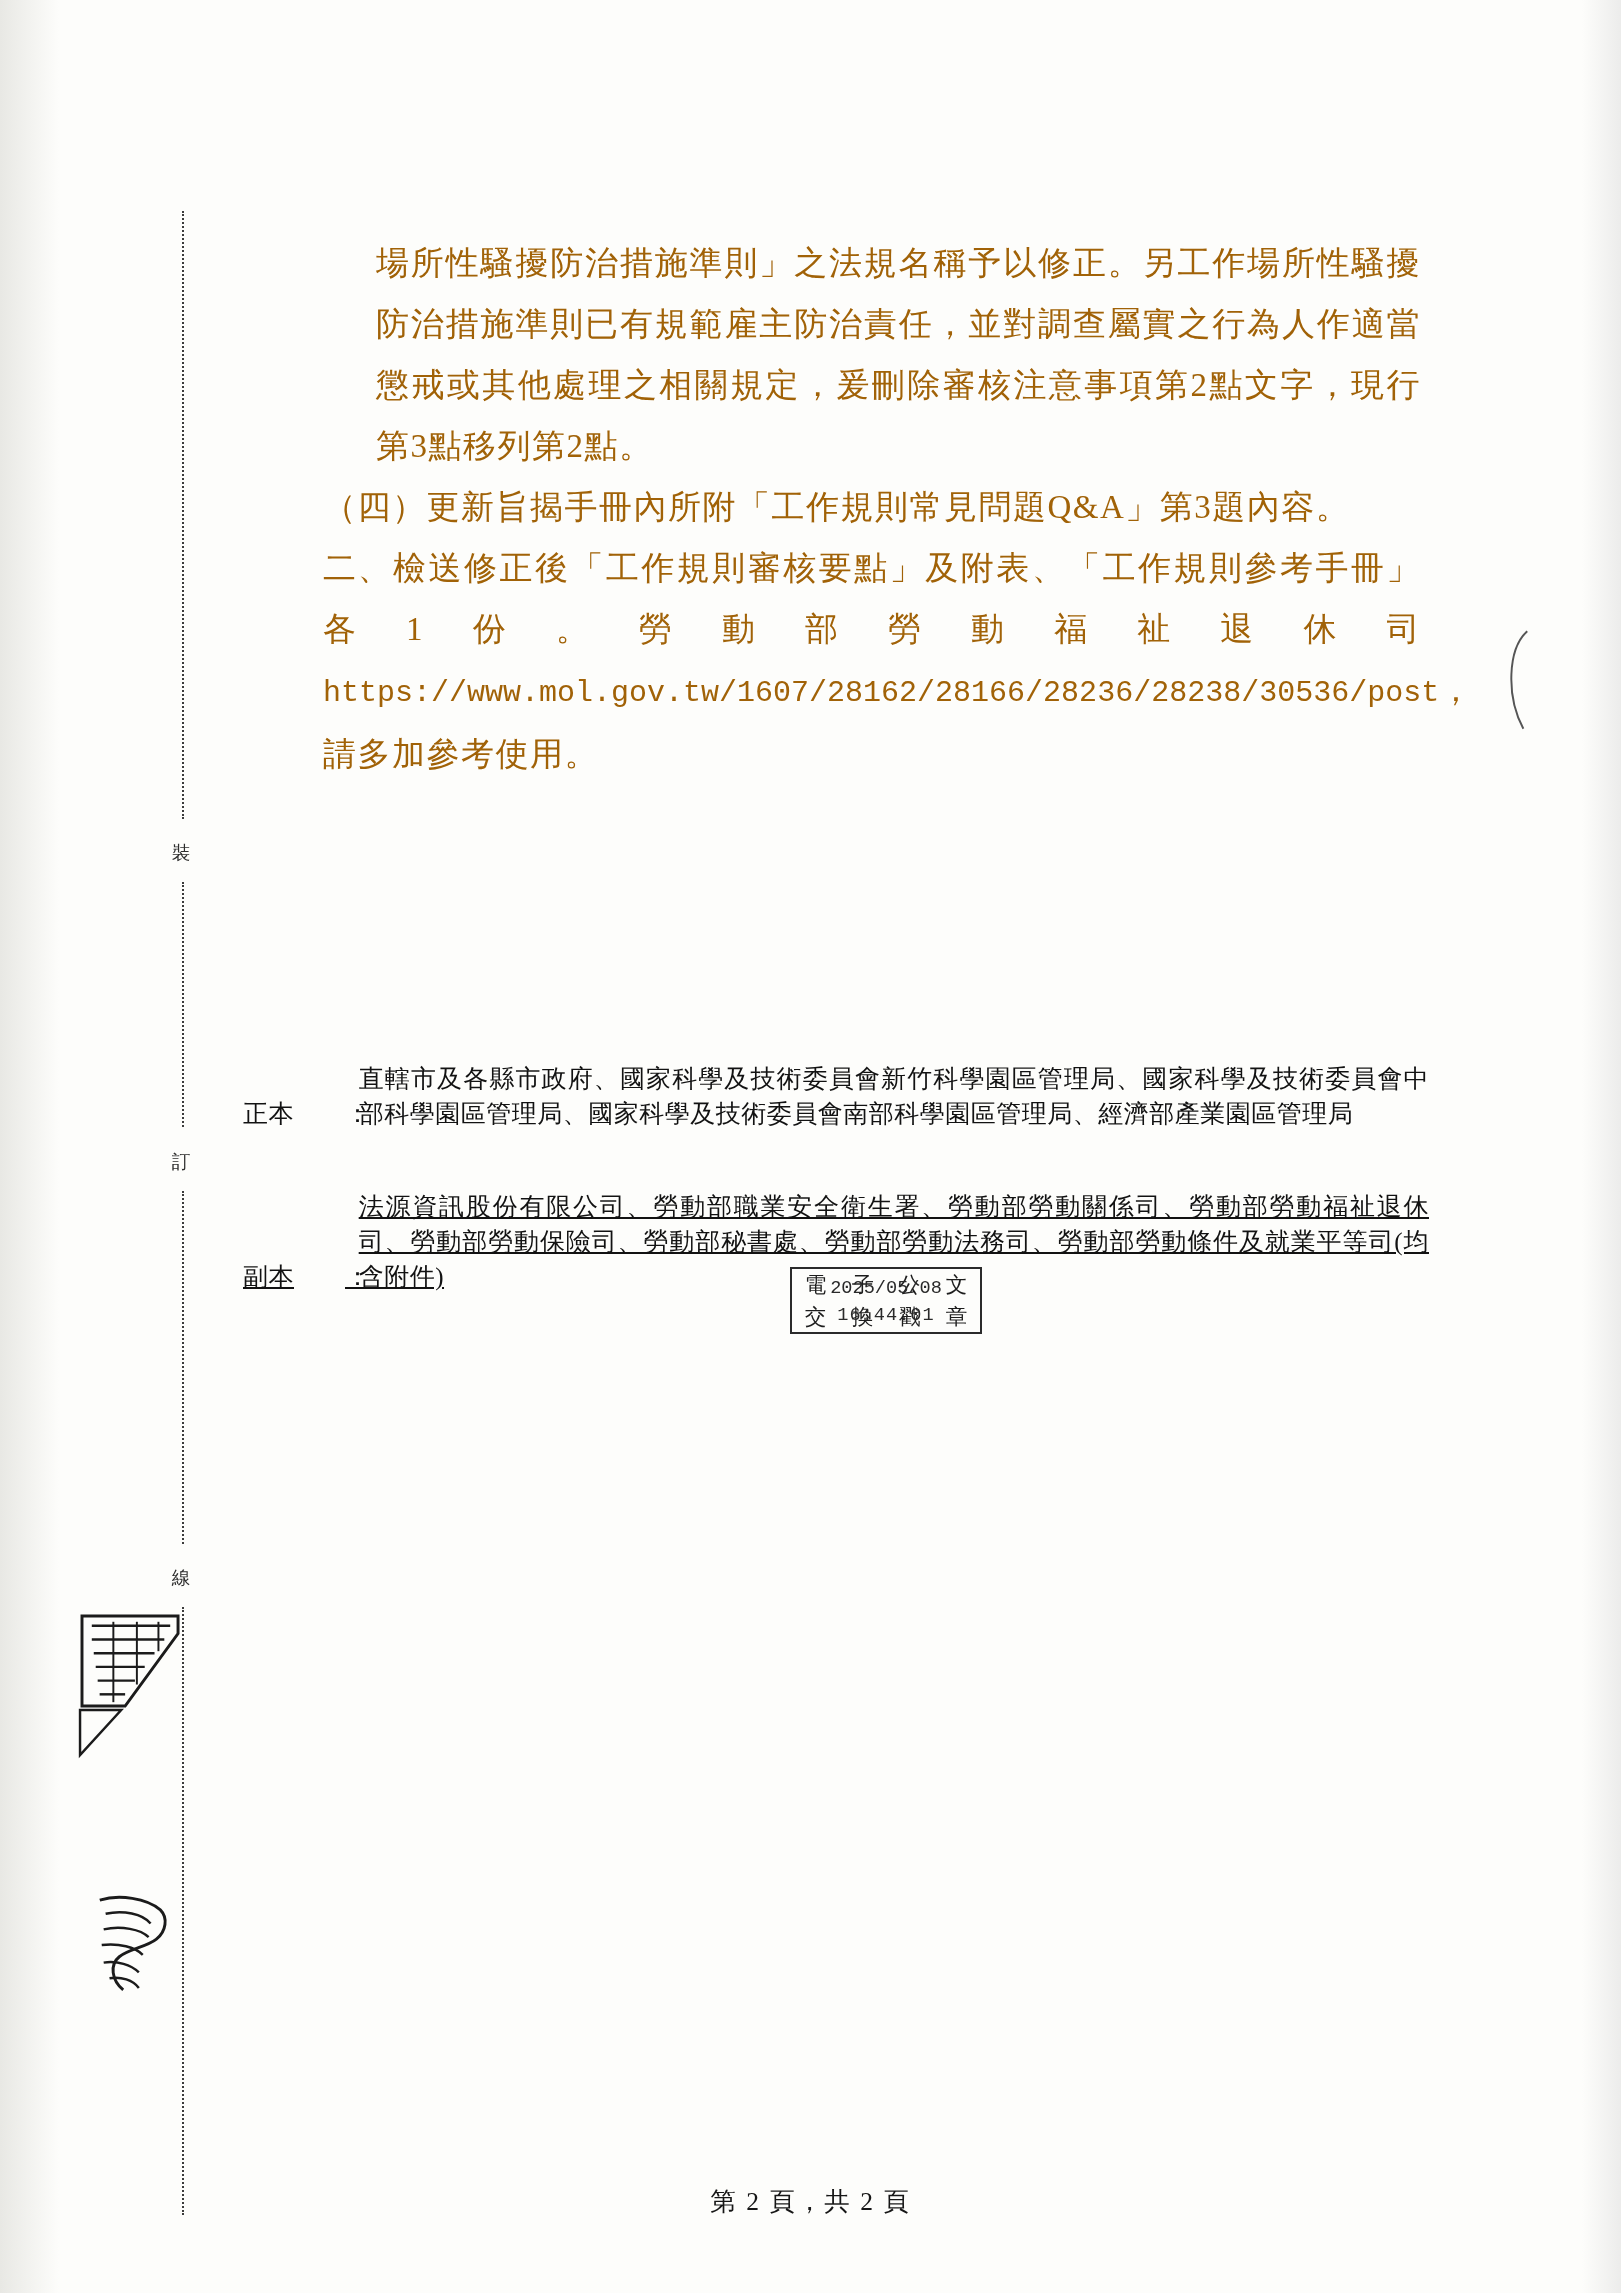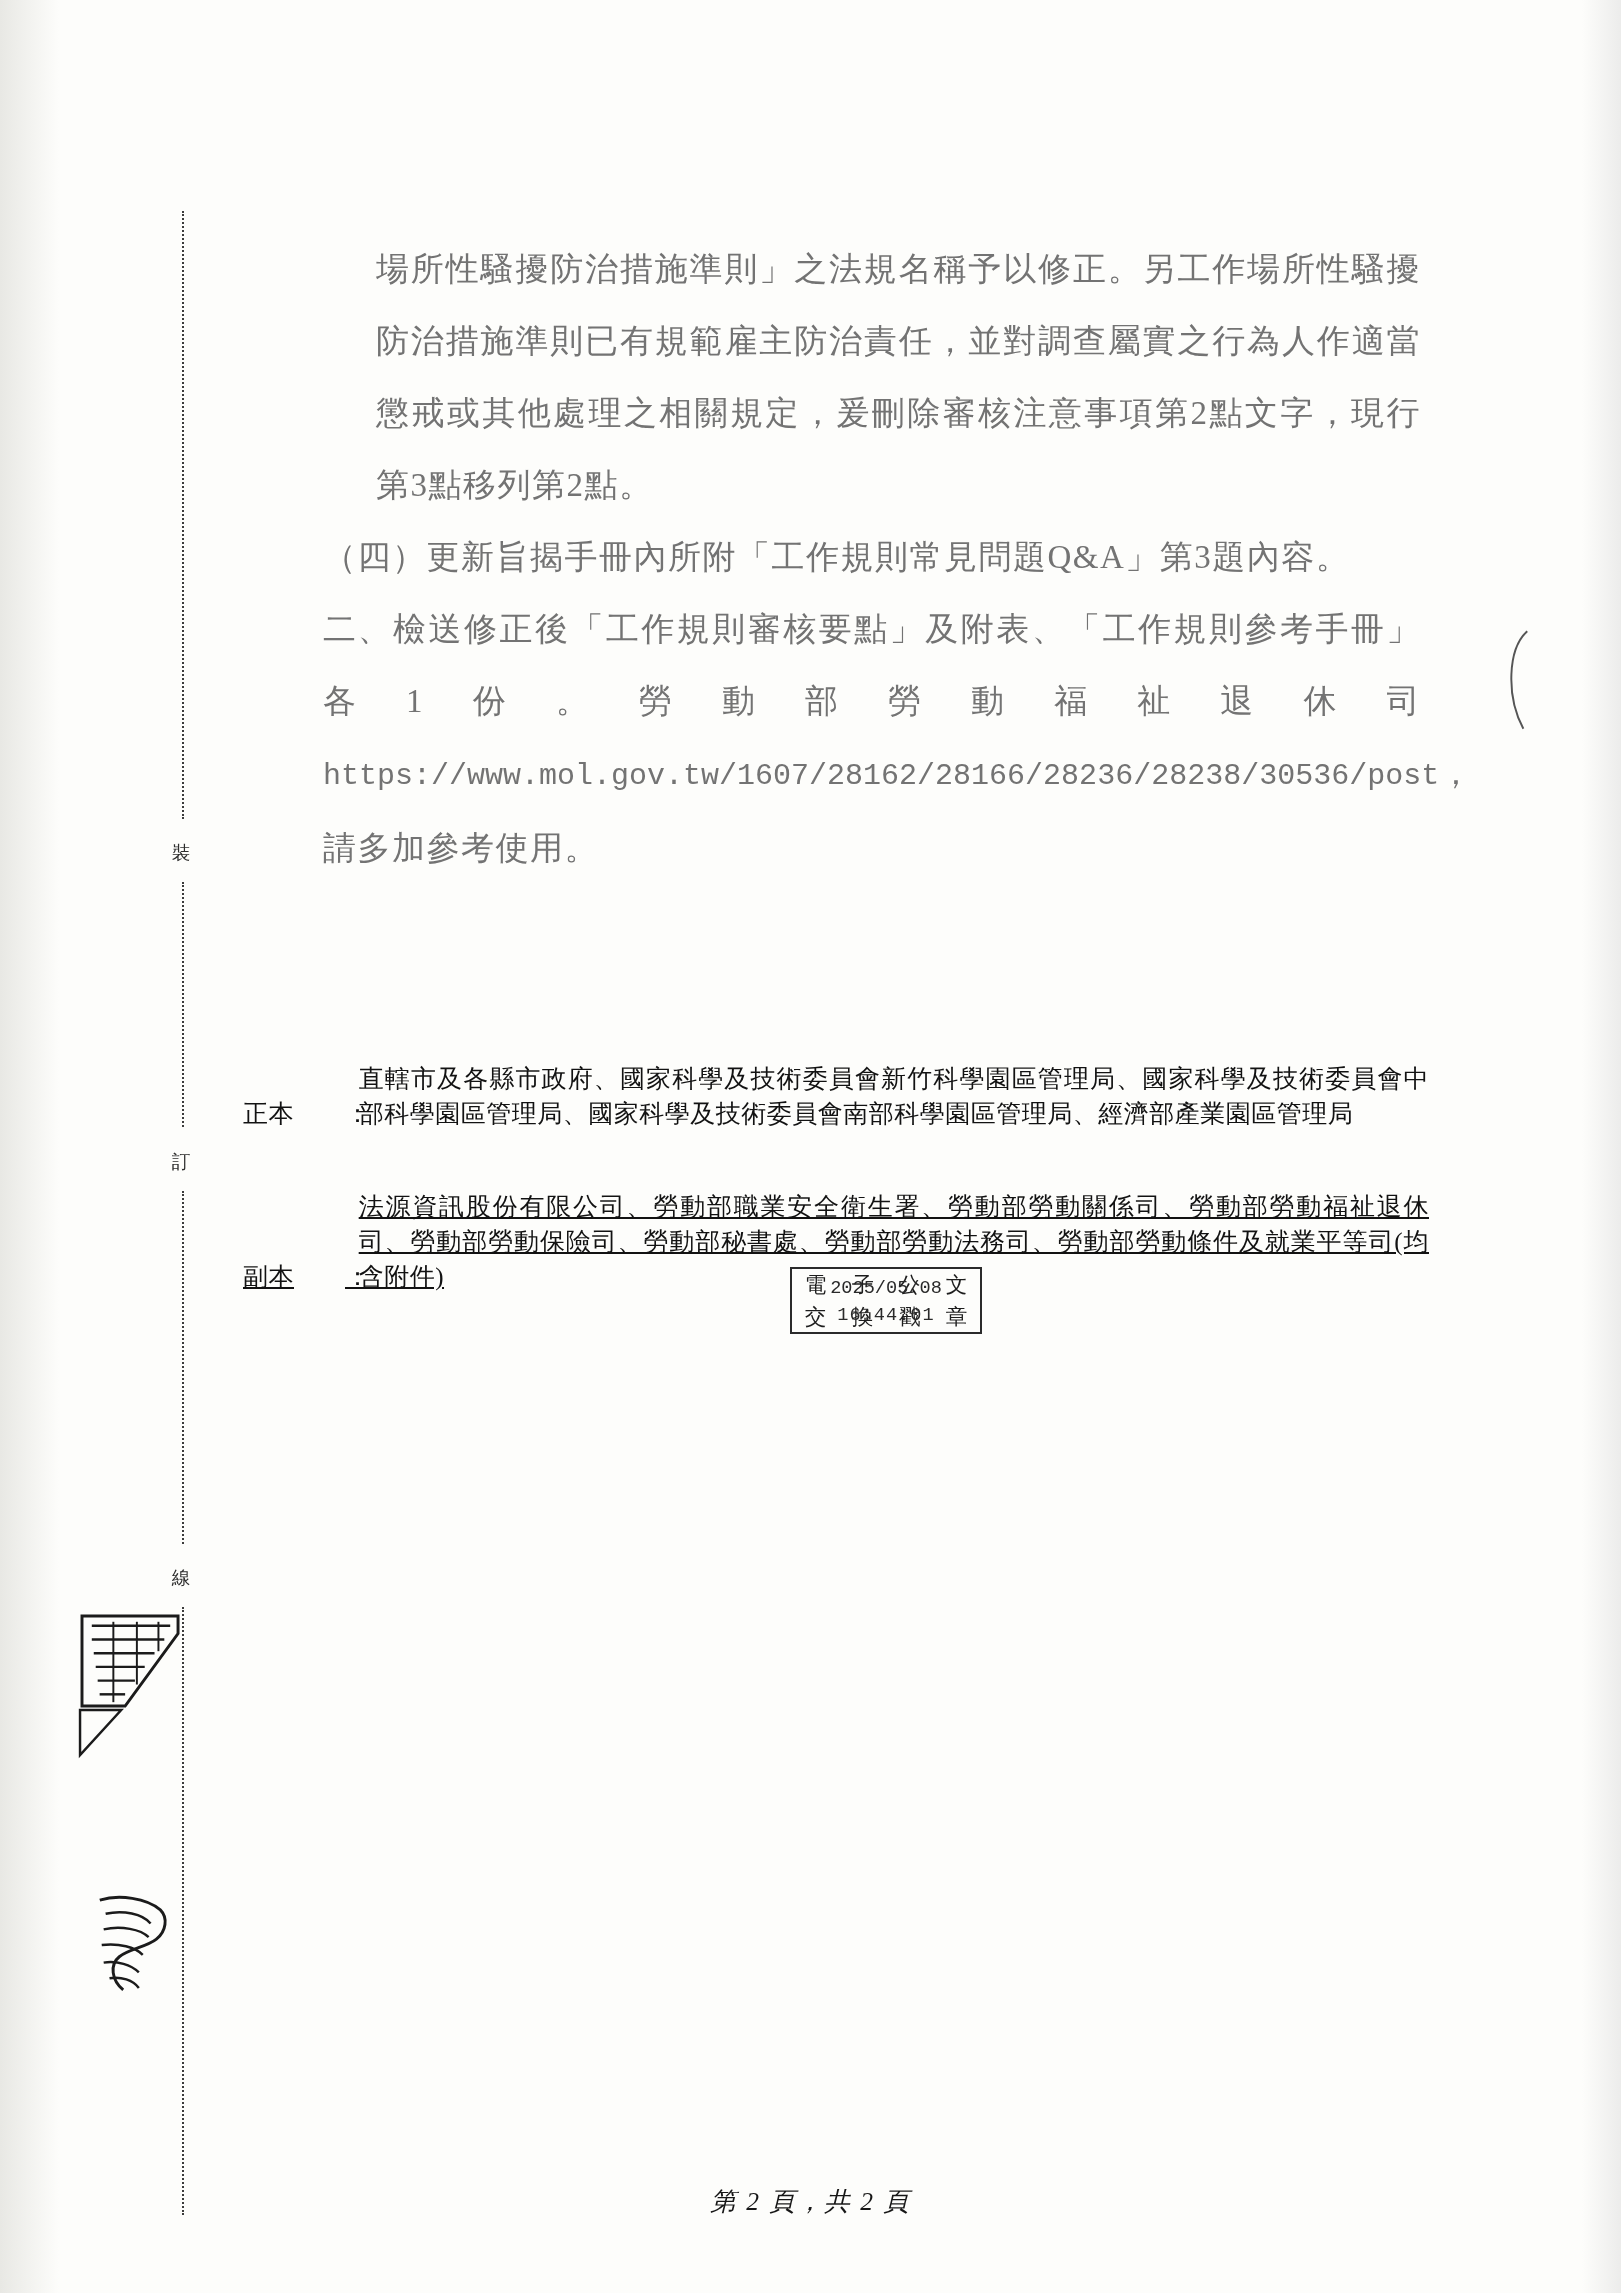--- a/index.html
+++ b/index.html
@@ -67,23 +67,23 @@
   .bind-label.l2 { top: 1137px; }
   .bind-label.l3 { top: 1554px; }
 
   
   .body-text {
     position: absolute;
     left: 323px;
     top: 233px;
     width: 1098px;
     font-size: 33px;
-    line-height: 72px;
+    line-height: 61px;
     letter-spacing: 1.5px;
-    color: #737373;
+    color: #a16207;
   }
   .para {
     margin: 0 0 0 0;
     text-align: justify;
     text-justify: inter-ideograph;
   }
   .hang-label {
     display: inline-block;
   }
   .p-continue { padding-left: 53px; }
@@ -193,21 +193,20 @@
   
   .footer {
     position: absolute;
     left: 0;
     right: 0;
     top: 2184px;
     text-align: center;
     font-size: 25.5px;
     letter-spacing: 2px;
     color: #161616;
-    font-style: italic;
   }
 </style>
 </head>
 <body>
 
 <div id="page">
 
   <div class="binding-line bind-a"></div>
   <div class="binding-line bind-b"></div>
   <div class="binding-line bind-c"></div>

